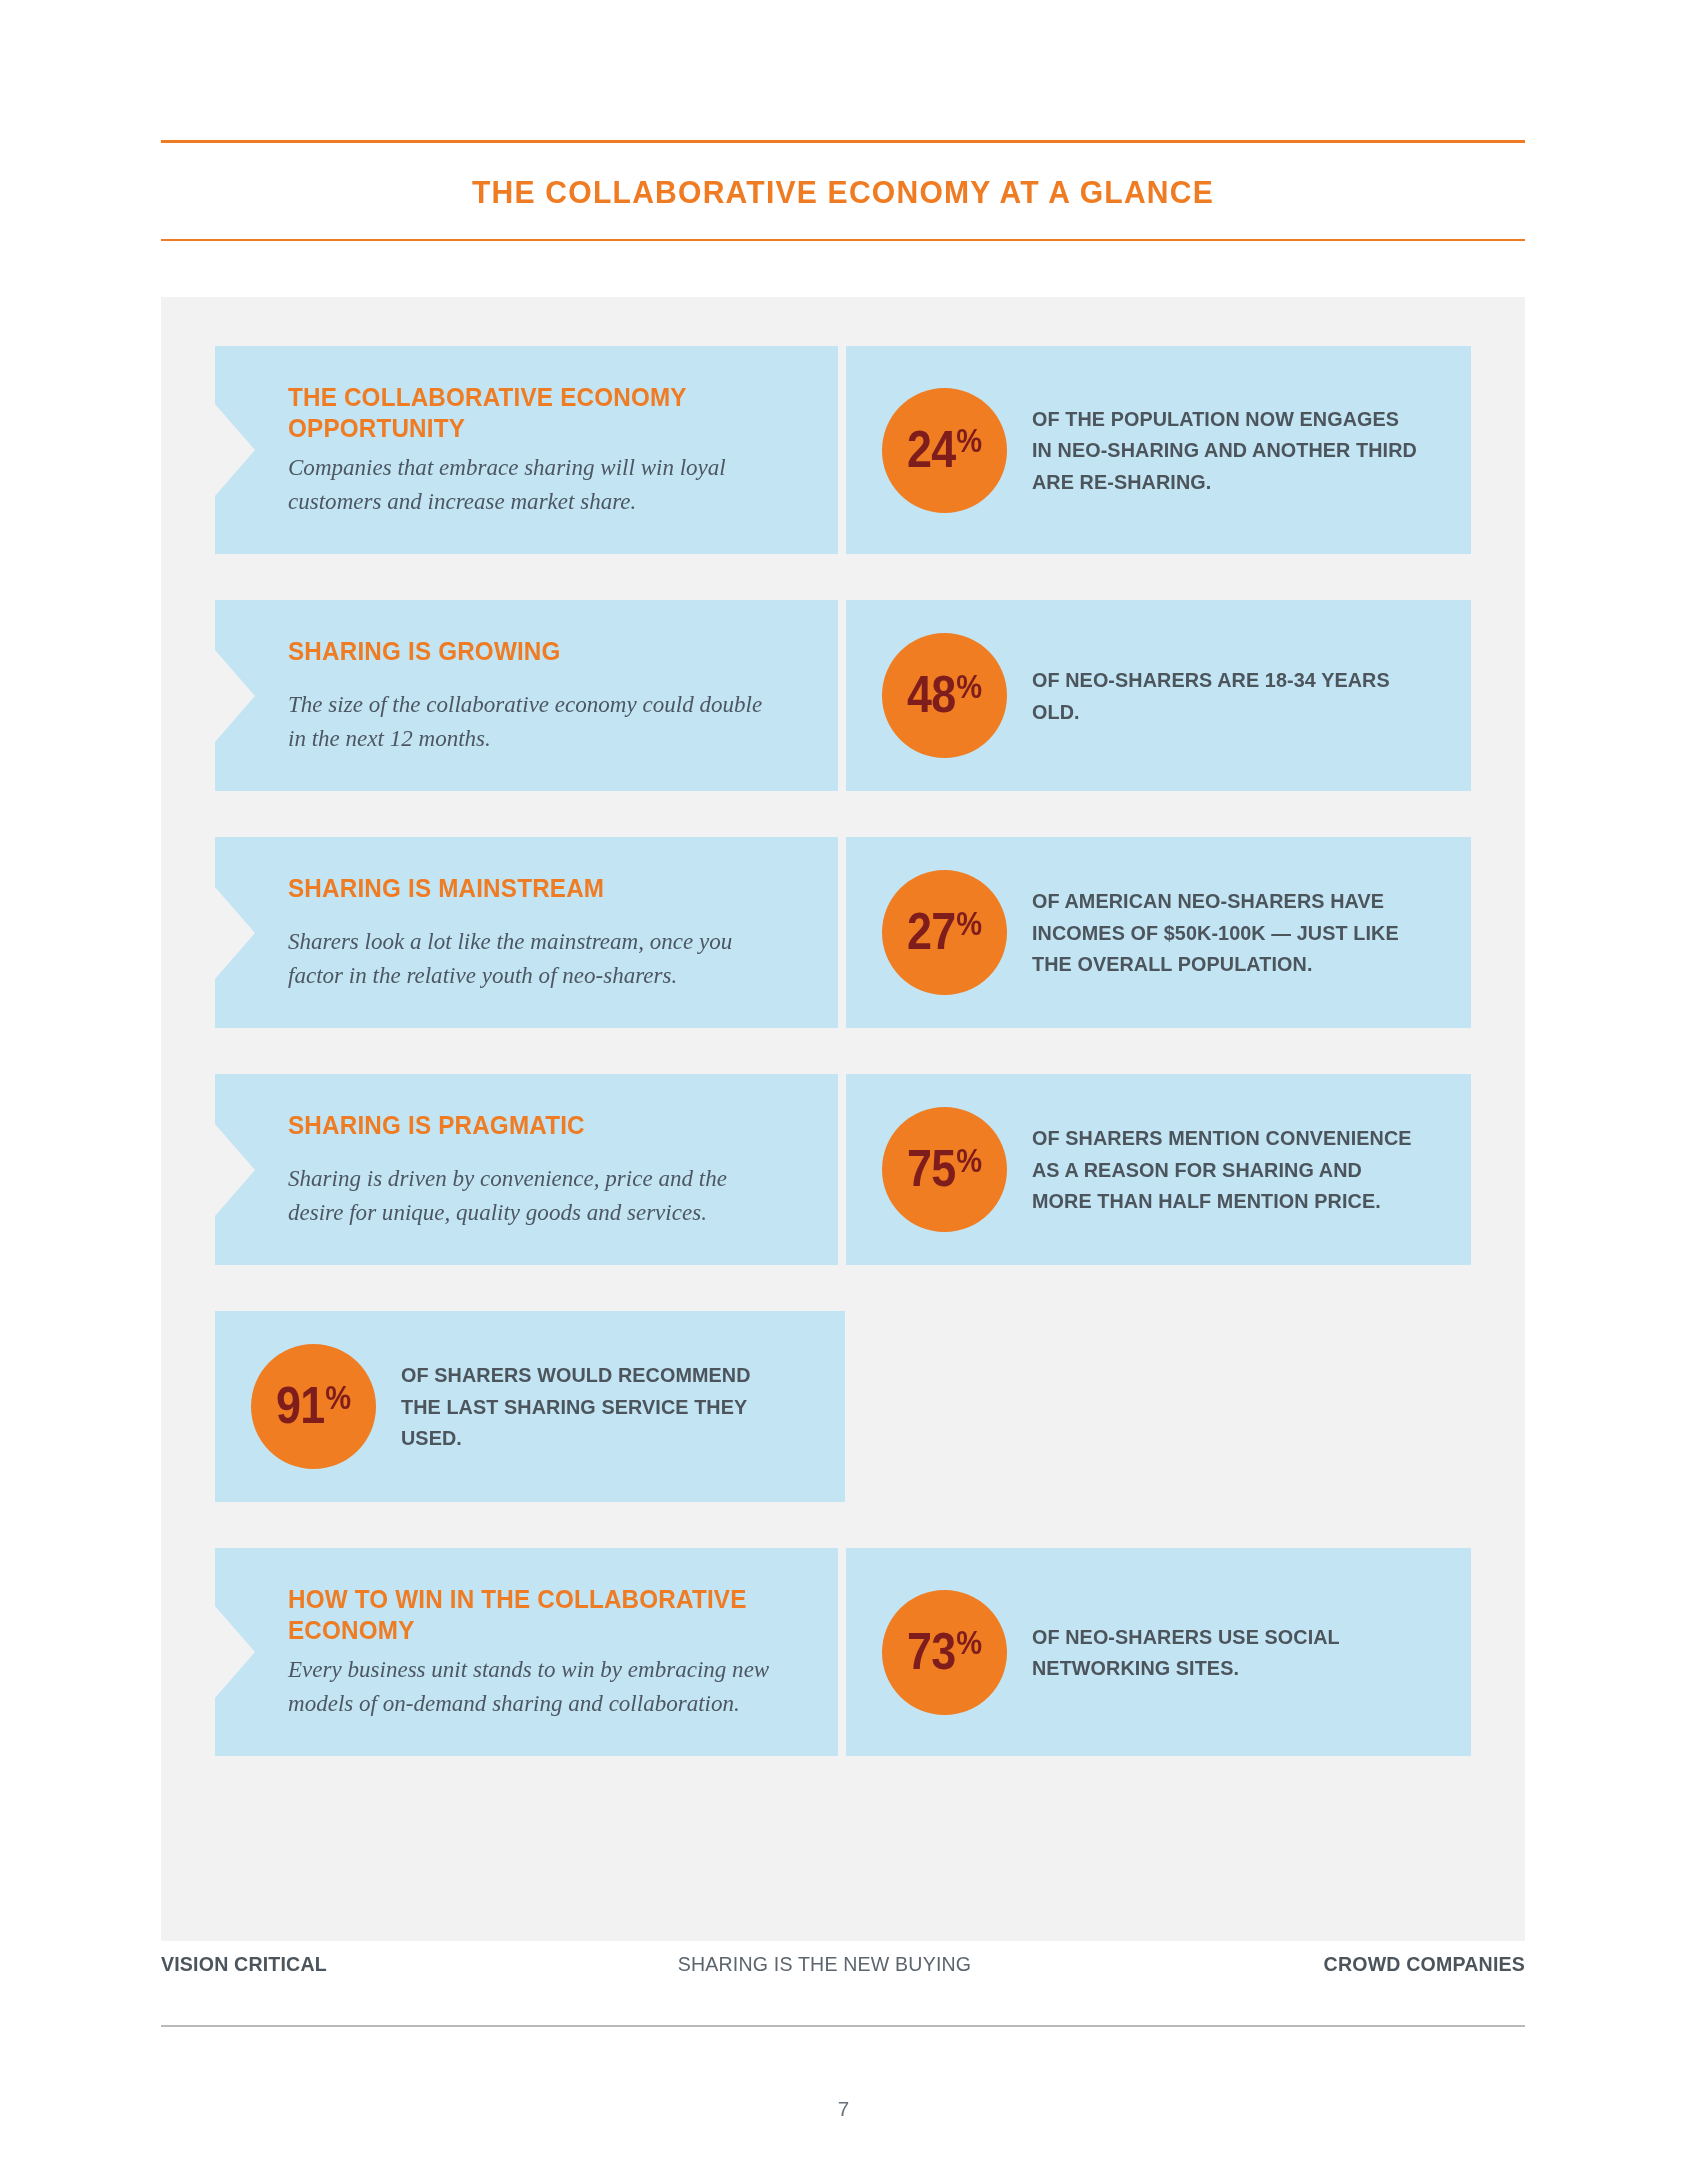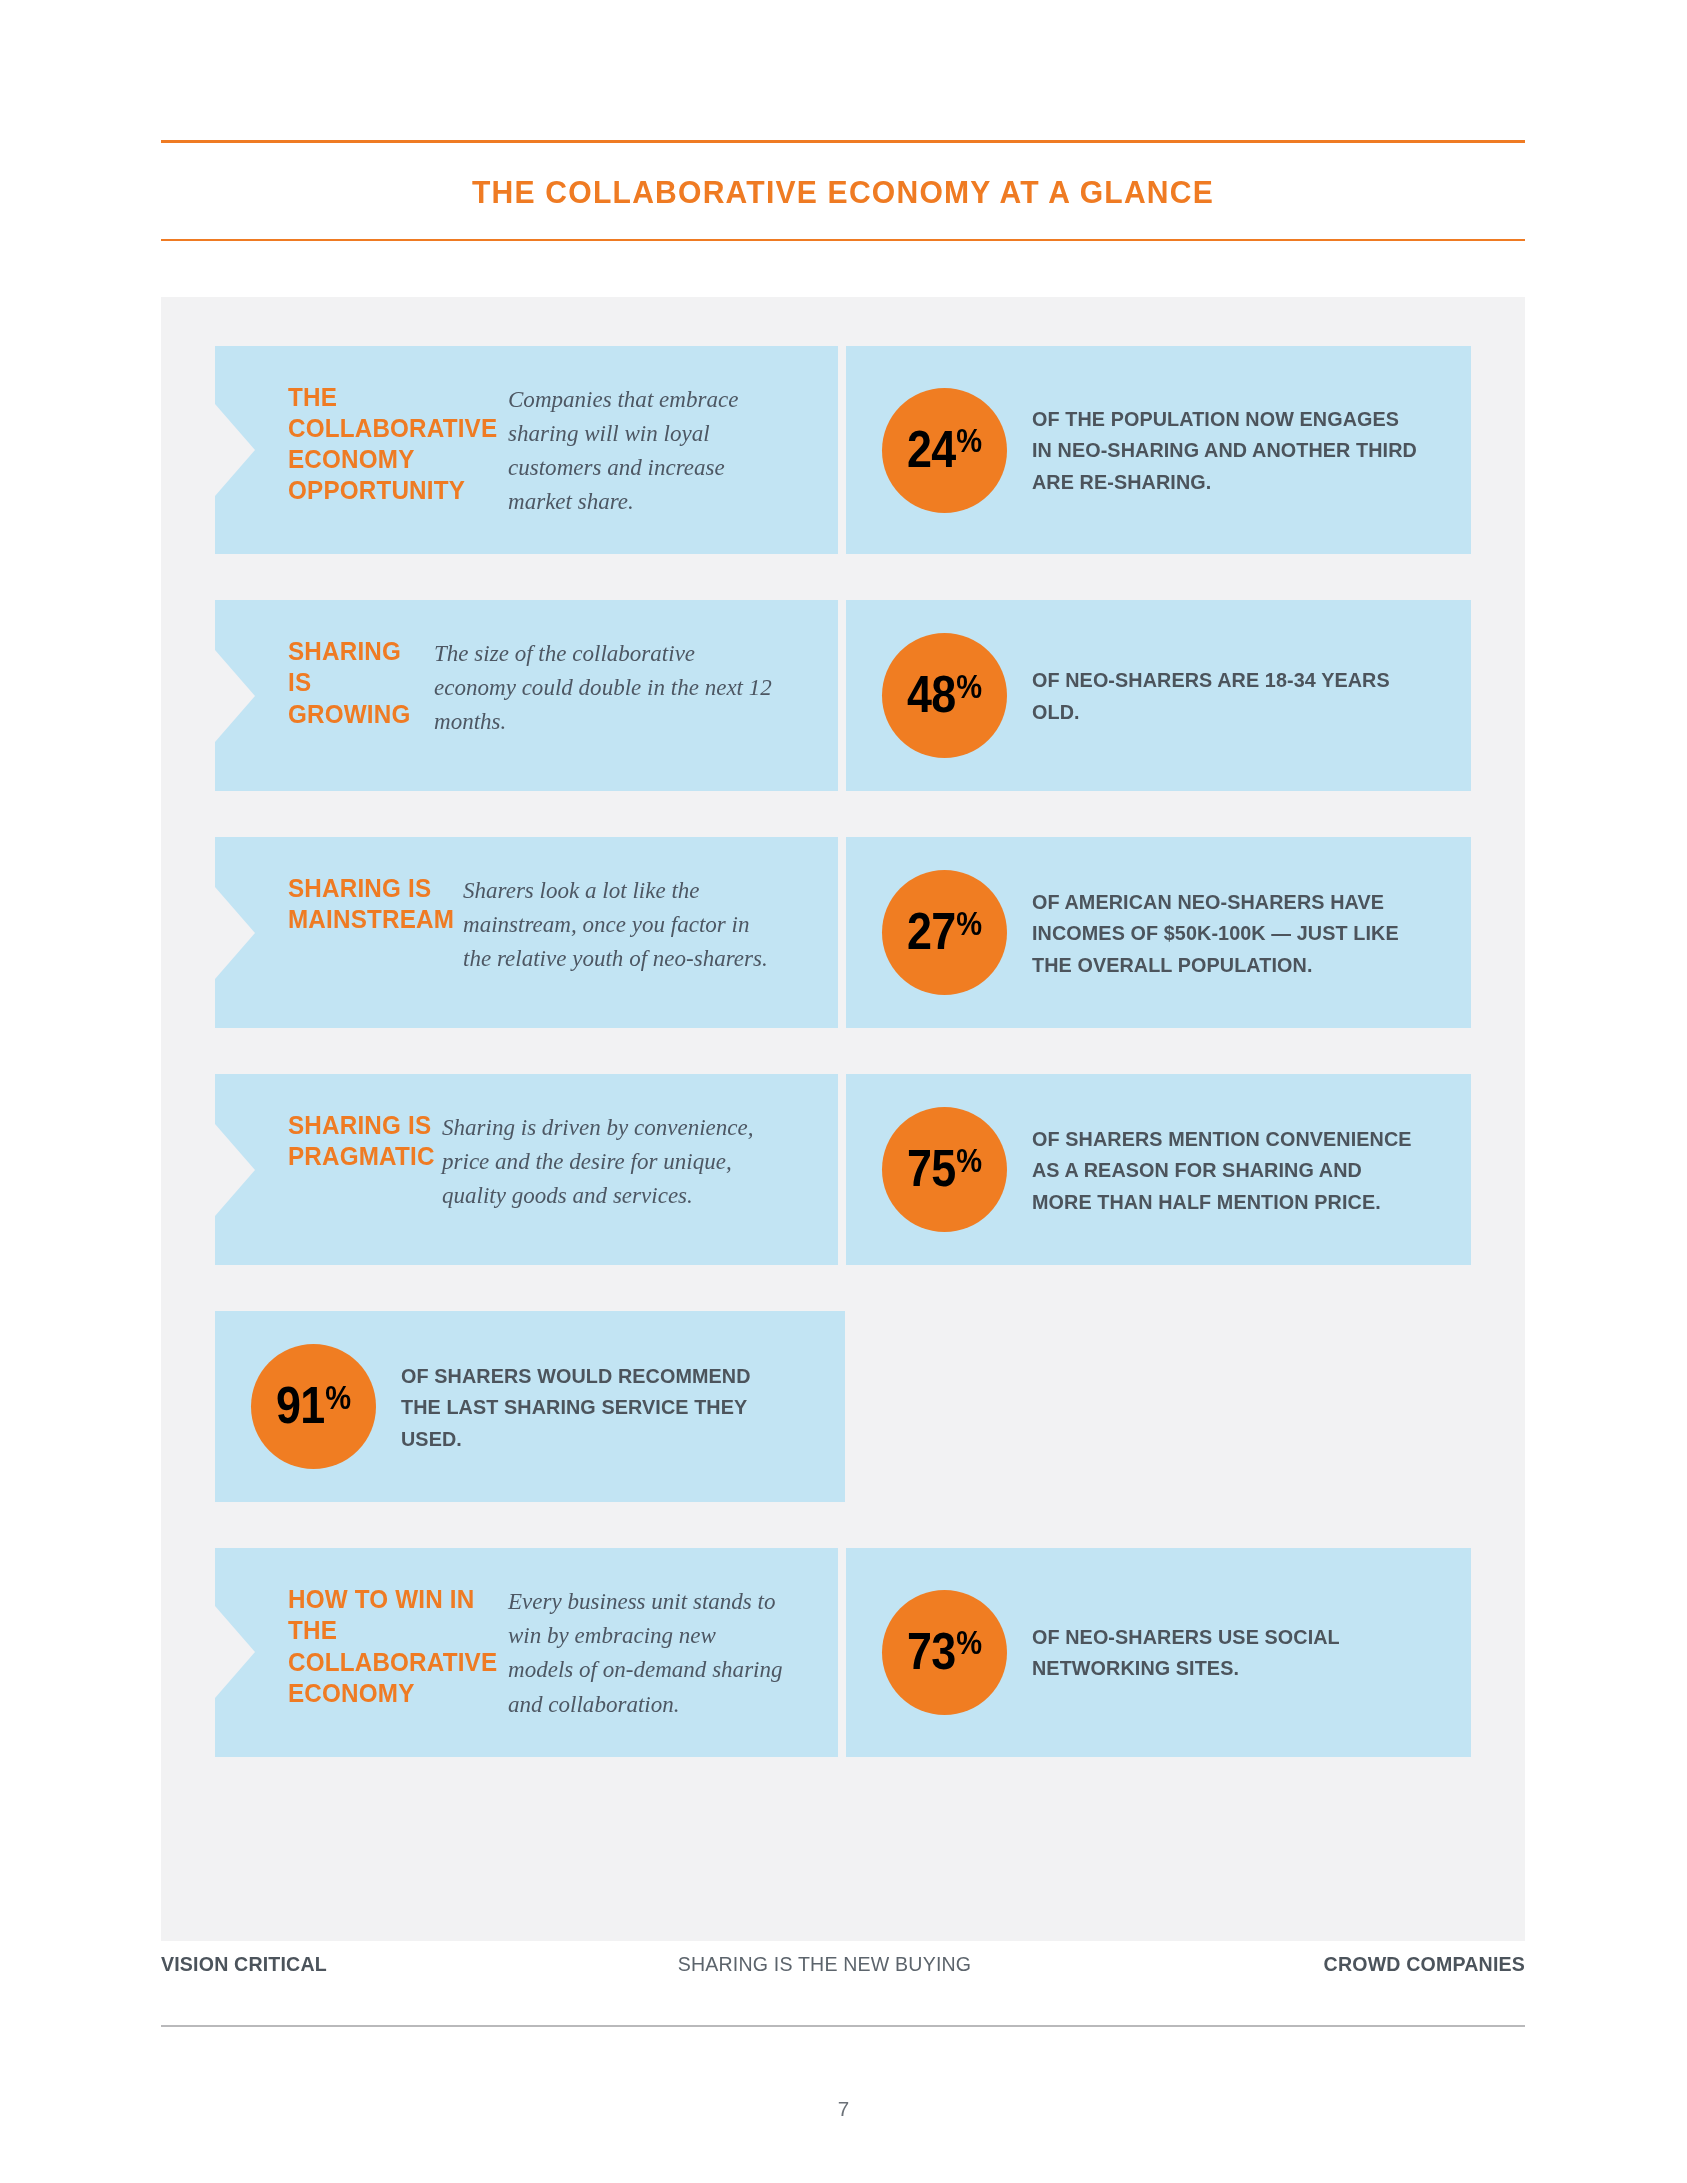--- a/index.html
+++ b/index.html
@@ -67,22 +67,22 @@
   .row:last-child { margin-bottom: 12px; }
 
   
   .card-left {
     position: relative;
     width: 627px;
     background: #c2e4f3;
     box-sizing: border-box;
     padding: 36px 43px 36px 73px;
     display: flex;
-    flex-direction: row;
-    justify-content: center;
+    flex-direction: column;
+    justify-content: space-between;
   }
   .notch {
     position: absolute;
     left: 0;
     top: 50%;
     transform: translateY(-50%);
     width: 0;
     height: 0;
     border-top: 46px solid transparent;
     border-bottom: 46px solid transparent;
@@ -121,21 +121,21 @@
   }
   .circle {
     flex: 0 0 auto;
     width: 125px;
     height: 125px;
     border-radius: 50%;
     background: #f07d22;
     display: flex;
     align-items: center;
     justify-content: center;
-    color: #000000;
+    color: #7f1d1d;
   }
   .circle-inner {
     display: flex;
     align-items: flex-start;
     line-height: 1;
     transform: scaleX(0.88);
   }
   .pct-num {
     font-size: 51px;
     font-weight: 700;

